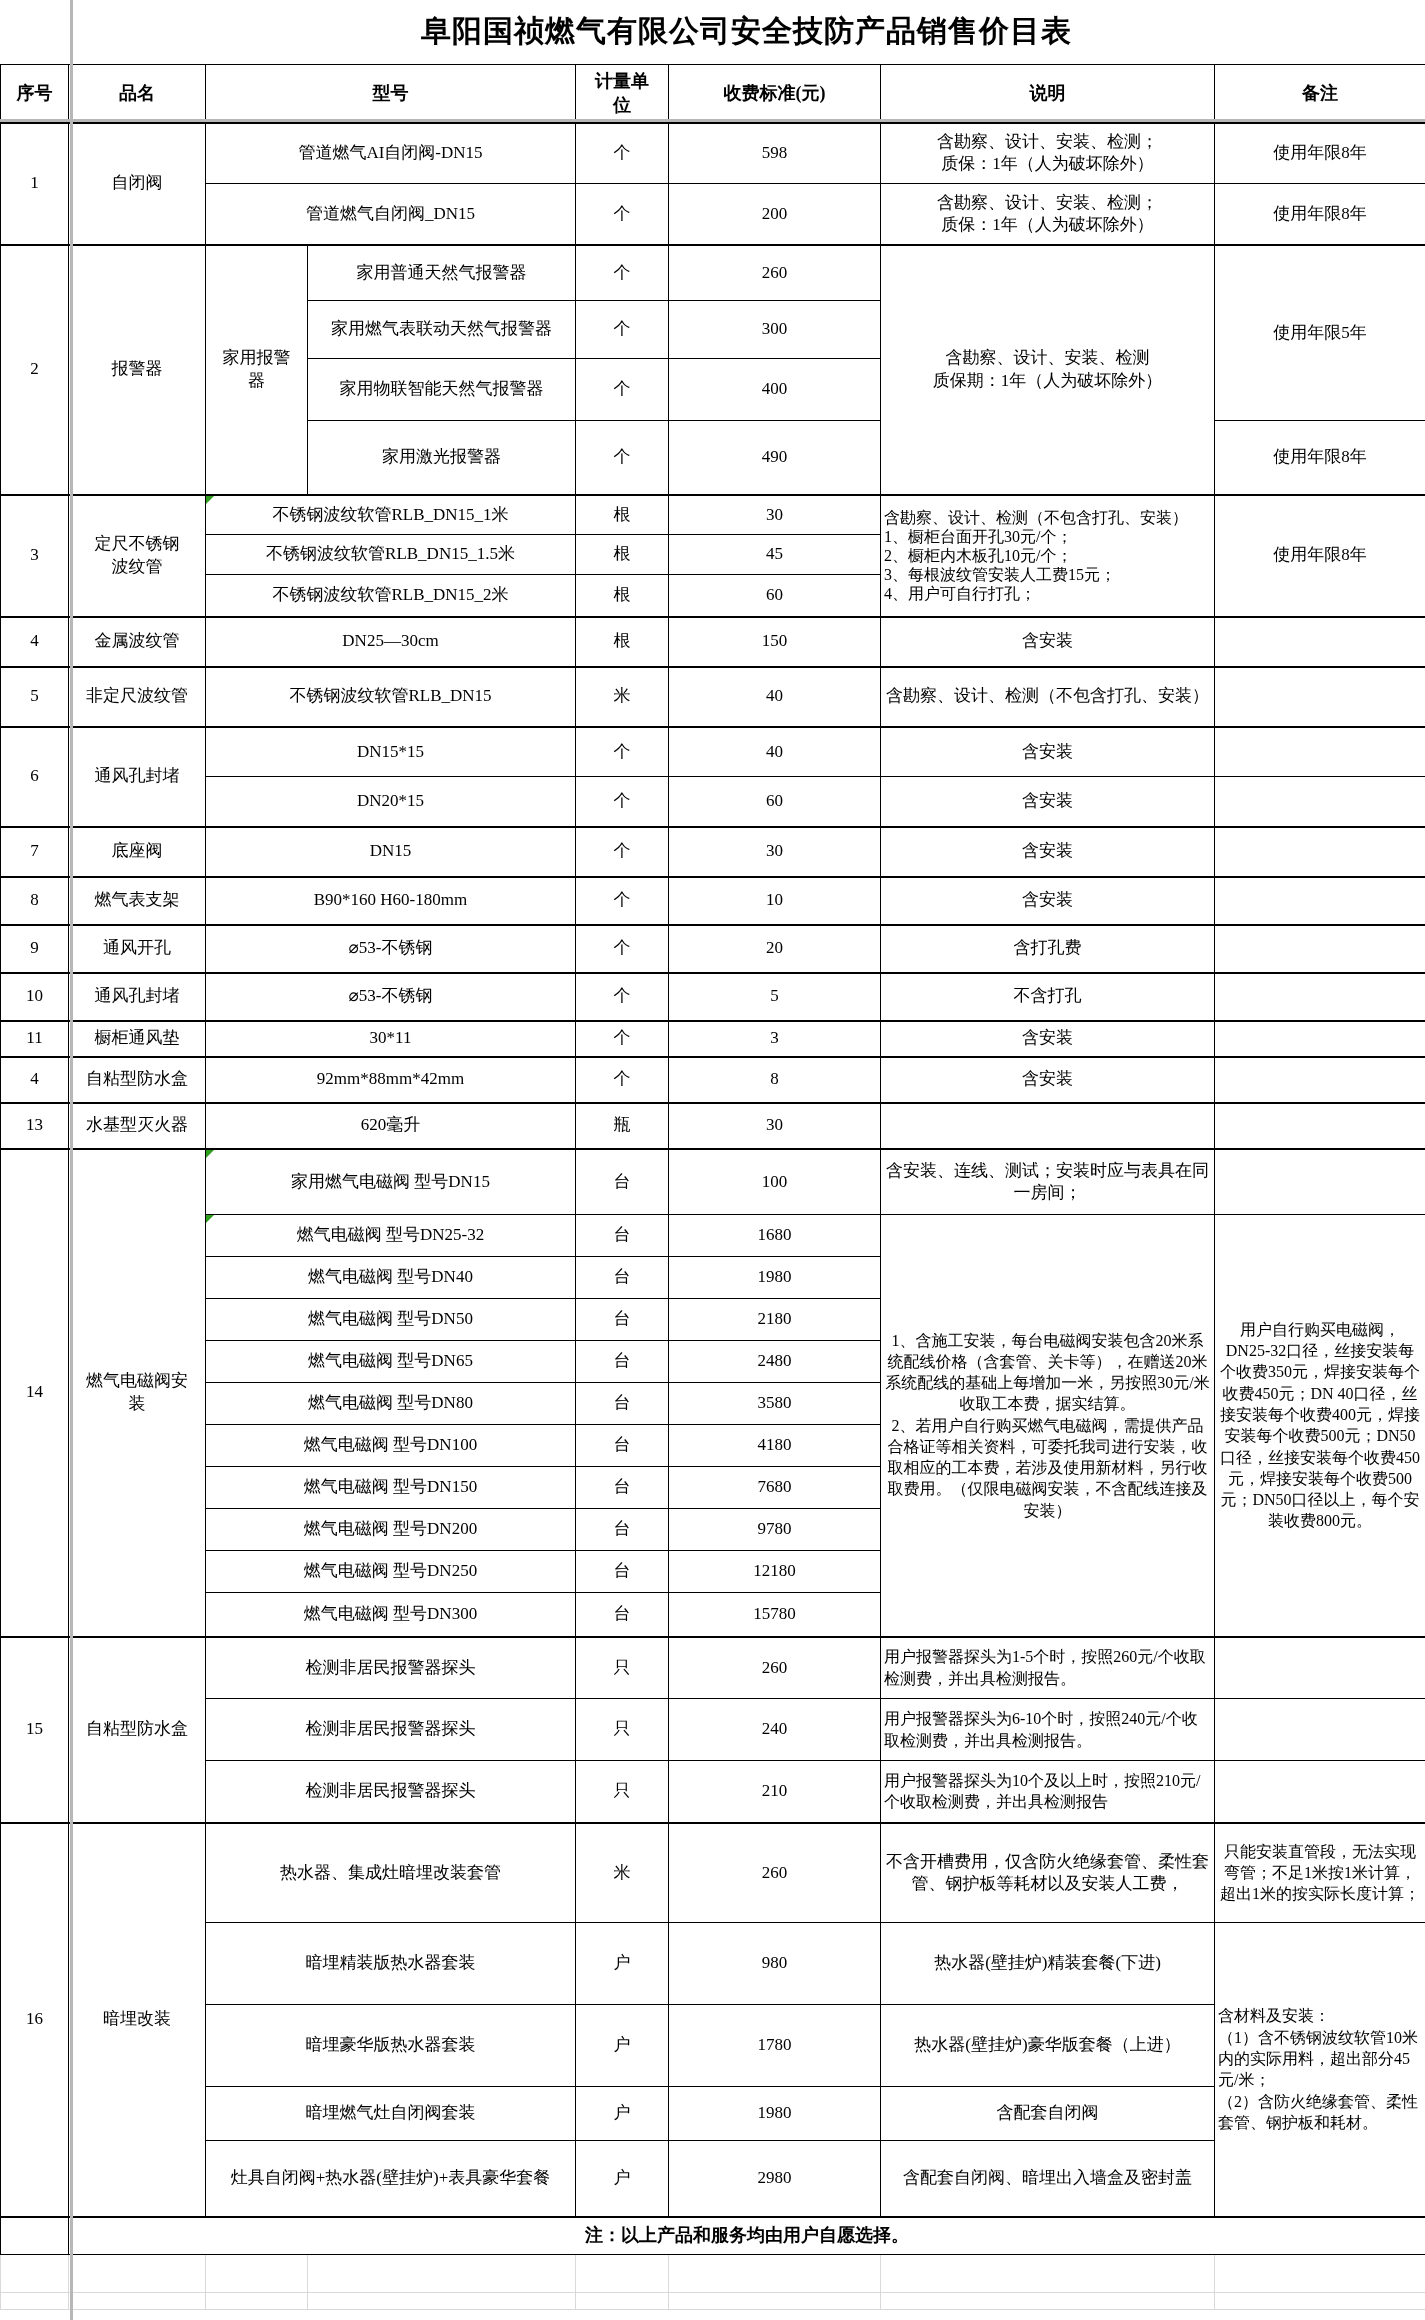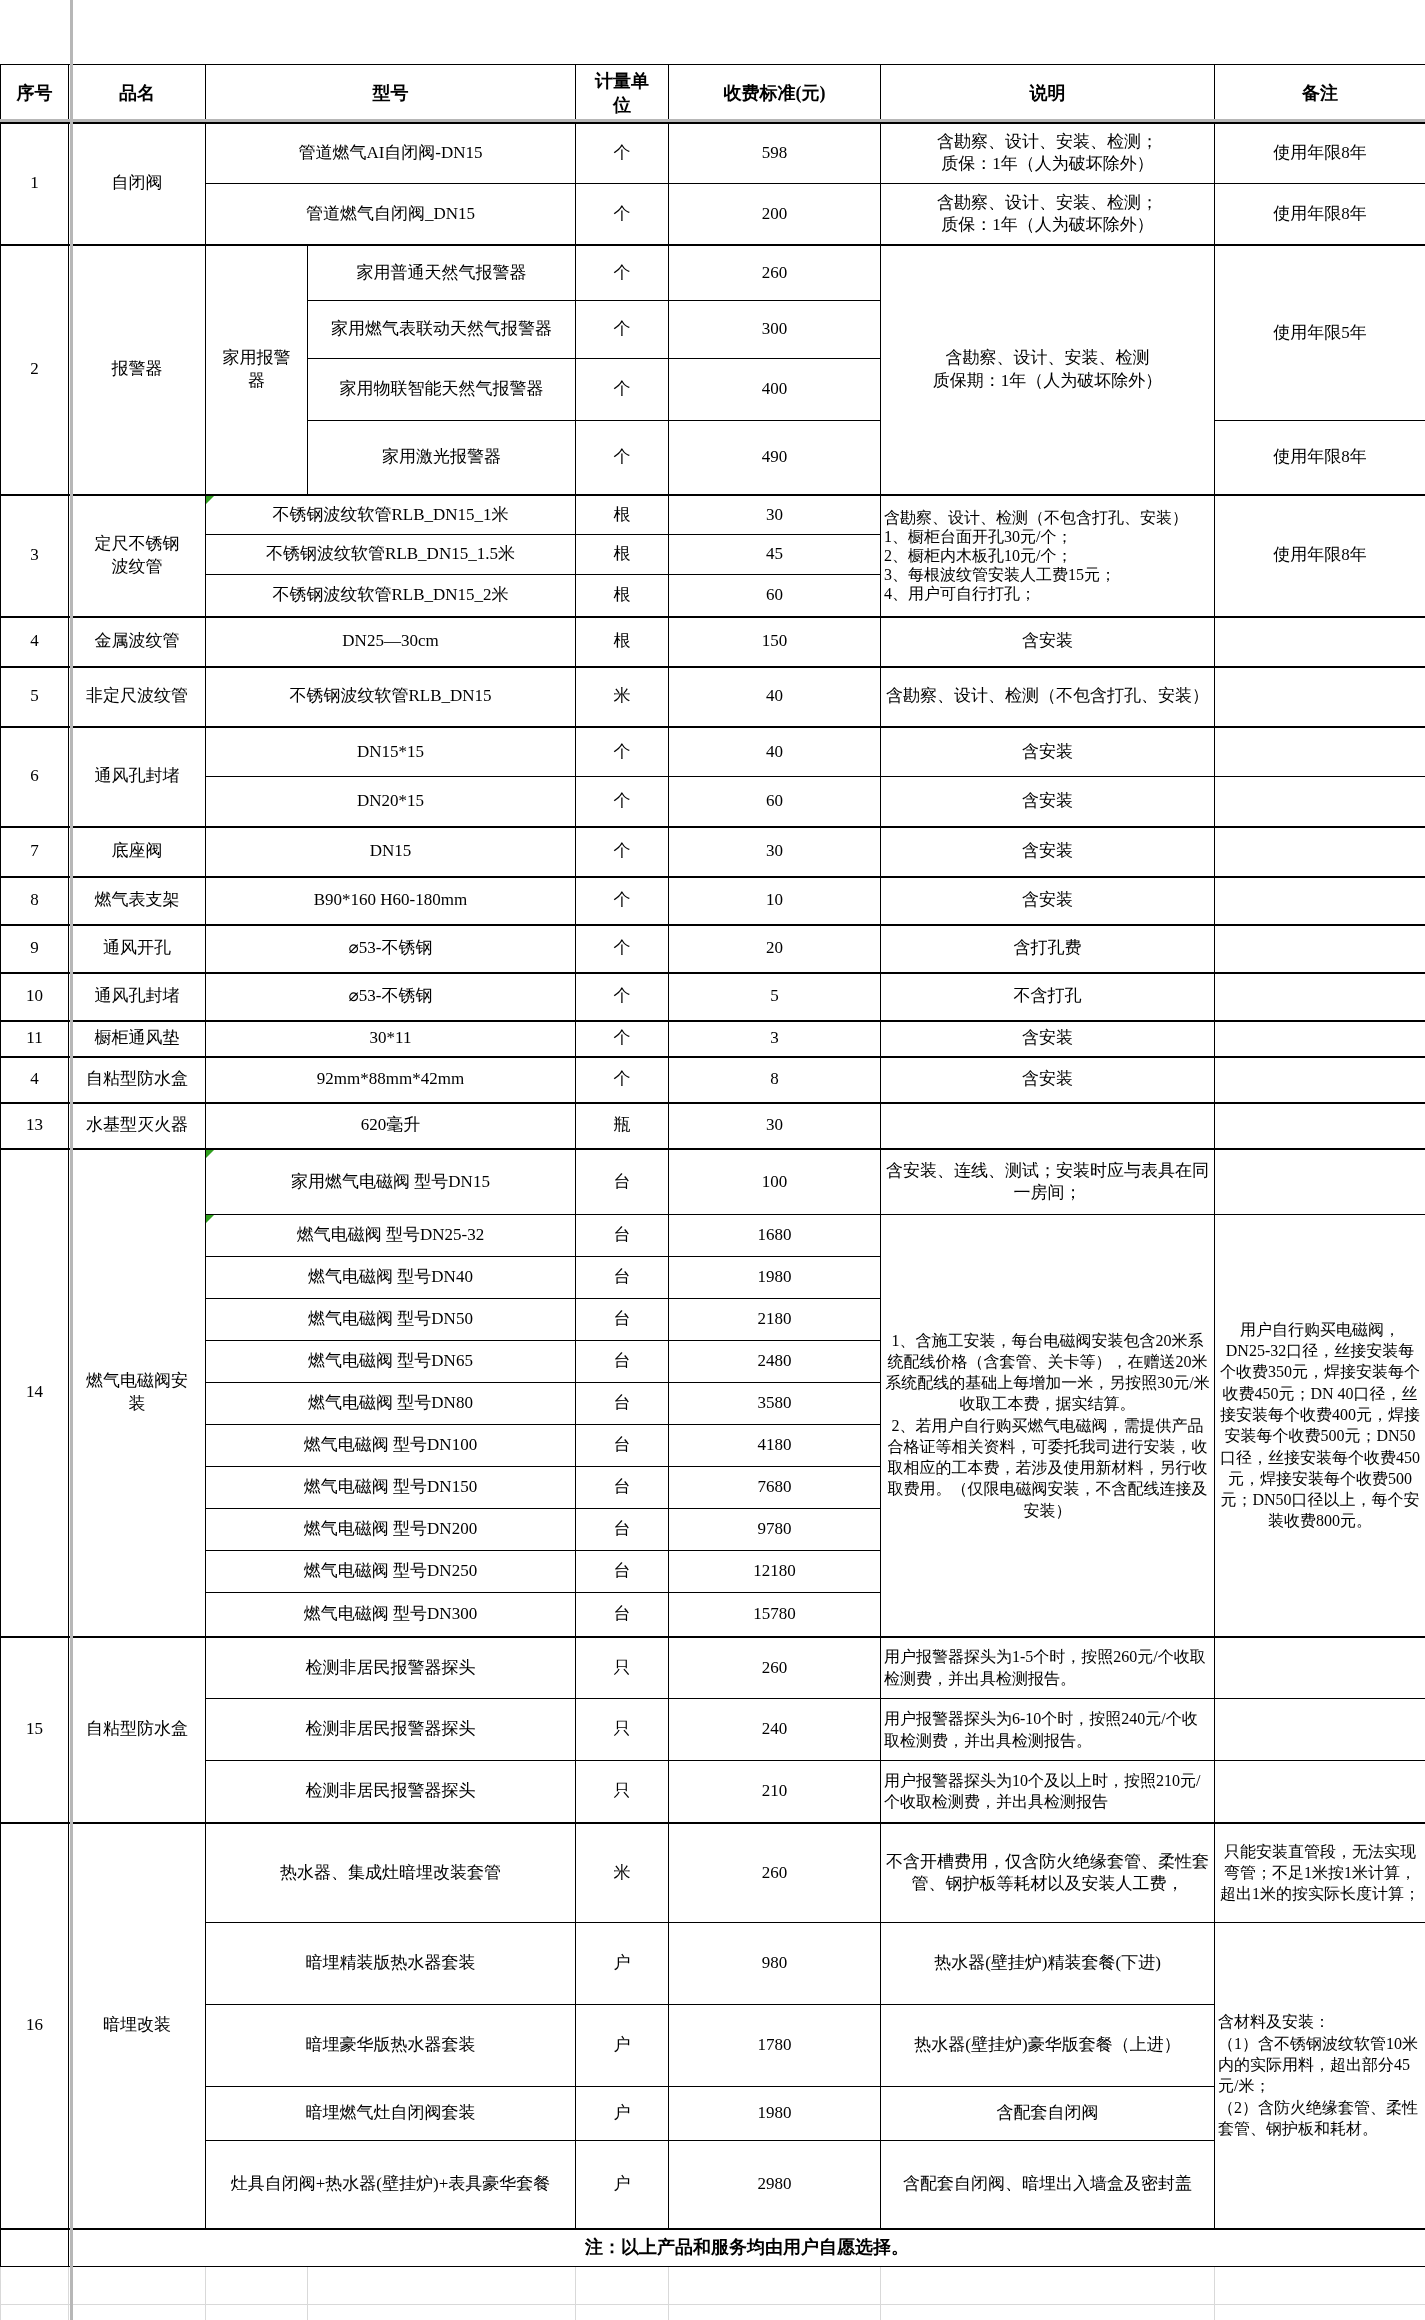--- a/index.html
+++ b/index.html
@@ -21,20 +21,21 @@
   tr.lite > td{border:1px solid #d9d9d9;}
   .corner{position:absolute;left:0;top:0;width:0;height:0;
           border-top:8px solid #2f9e1e;border-right:8px solid transparent;}
   .vpane{position:absolute;left:70px;top:0;width:3px;height:2320px;background:#b7b7b7;z-index:6;}
   .hpane{position:absolute;left:0;top:119px;width:1425px;height:3px;background:#b7b7b7;z-index:6;}
 </style>
 </head>
 <body>
 
 <div class="page">
+  <div class="title">阜阳国祯燃气有限公司安全技防产品销售价目表</div>
 
   <table>
     <colgroup>
       <col style="width:68px">
         <col style="width:137px">
         <col style="width:102px">
         <col style="width:268px">
       <col style="width:93px">
         <col style="width:212px">
         <col style="width:334px">
@@ -329,21 +330,21 @@
           <td>户</td>
           <td>1780</td>
           <td>热水器(壁挂炉)豪华版套餐（上进）</td>
         </tr>
         <tr style="height: 54px; padding-left: 34px;">
           <td colspan="2">暗埋燃气灶自闭阀套装</td>
           <td>户</td>
           <td>1980</td>
           <td>含配套自闭阀</td>
         </tr>
-        <tr style="height: 88px;">
+        <tr style="height: 76px;">
           <td colspan="2">灶具自闭阀+热水器(壁挂炉)+表具豪华套餐</td>
           <td>户</td>
           <td>2980</td>
           <td>含配套自闭阀、暗埋出入墙盒及密封盖</td>
         </tr>
         <tr class="noteRow" style="height: 38px;">
           <td></td>
           <td colspan="7">注：以上产品和服务均由用户自愿选择。</td>
         </tr>
         <tr class="lite" style="height: 38px;">

